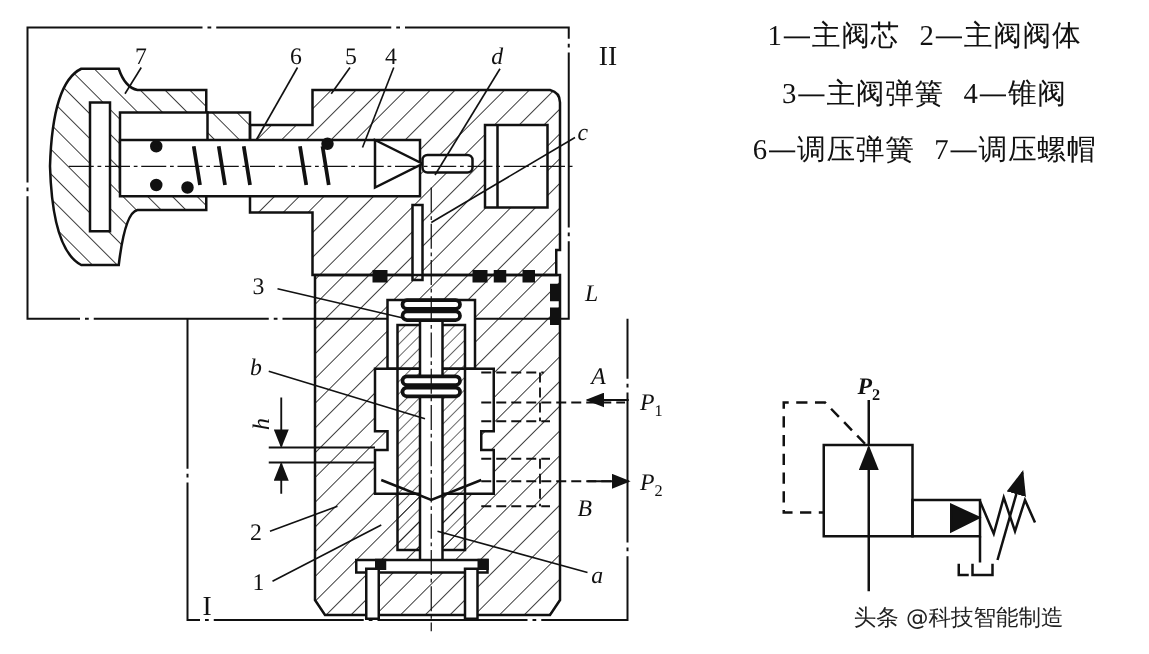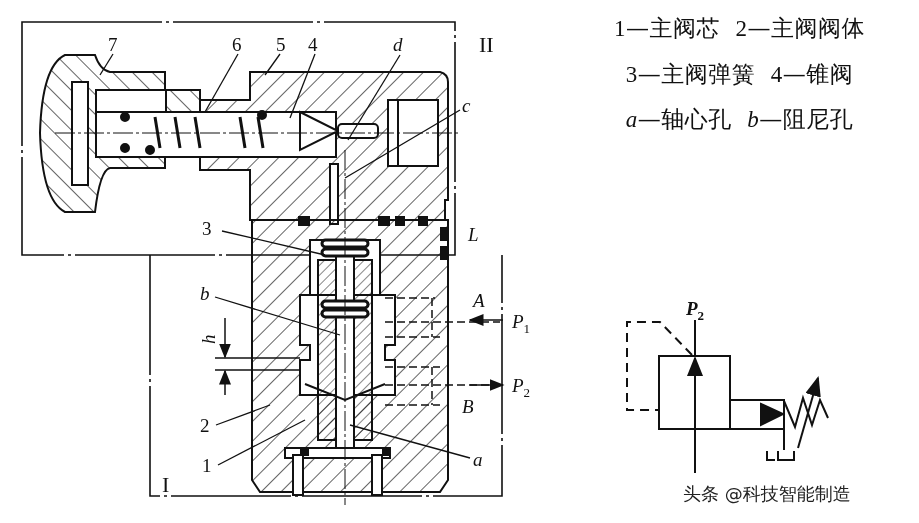--- a/index.html
+++ b/index.html
@@ -162,18 +162,18 @@
 <div class="legend">
   <div class="legend-line">
     <span class="key">1</span><span>—主阀芯</span>&nbsp;
     <span class="key">2</span><span>—主阀阀体</span>
   </div>
   <div class="legend-line">
     <span class="key">3</span><span>—主阀弹簧</span>&nbsp;
     <span class="key">4</span><span>—锥阀</span>
   </div>
   <div class="legend-line">
-    <span class="key it">a</span><span>—轴心孔</span>&nbsp;
-    <span class="key it">b</span><span>—阻尼孔</span>
+    <span class="key">6</span><span>—调压弹簧</span>&nbsp;
+    <span class="key">7</span><span>—调压螺帽</span>
   </div>
 </div>
 
 <div class="watermark">头条 @科技智能制造</div>
 
 </body></html>

